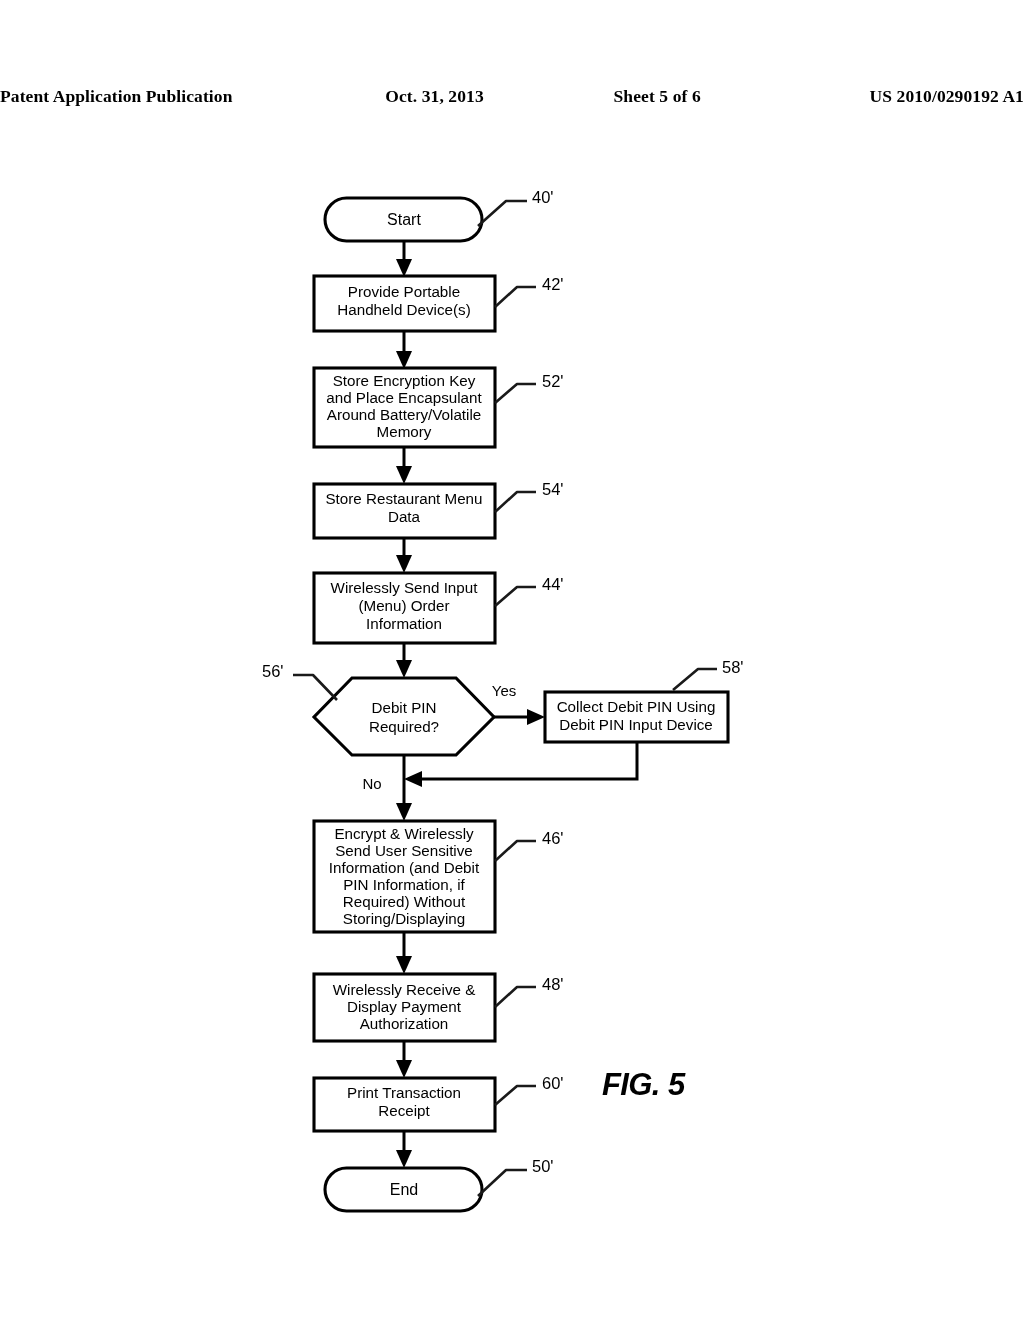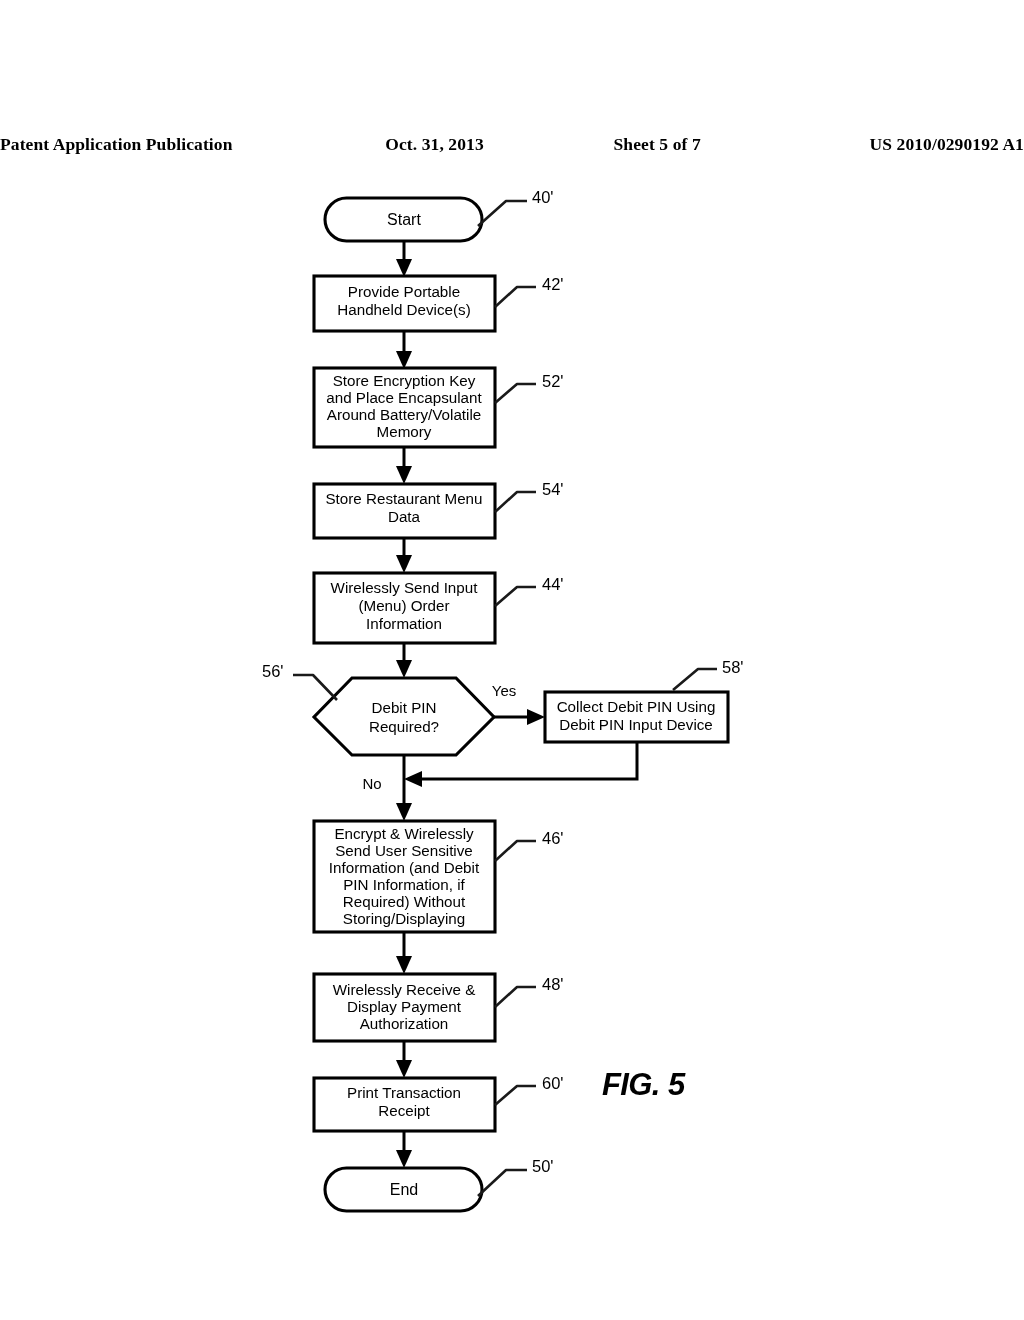--- a/index.html
+++ b/index.html
@@ -27,21 +27,21 @@
     display: flex;
     justify-content: space-between;
     align-items: baseline;
     font-family: "Liberation Serif", serif;
     font-weight: bold;
     font-size: 17.5px;
     letter-spacing: 0.1px;
     white-space: nowrap;
   }
   #page-header .hdr-pub      { margin-right: 36px; }
-  #page-header .hdr-date     { margin-right: 13px; margin-top: 48px; }
+  #page-header .hdr-date     { margin-right: 13px; }
   #page-header .hdr-sheet    { margin-right: 52px; }
   #page-header .hdr-patno    { }
 
   
   #figure-canvas {
     position: absolute;
     top: 0;
     left: 0;
     width: 1024px;
     height: 1320px;
@@ -106,21 +106,21 @@
     text-anchor: start;
     letter-spacing: -0.6px;
   }
 </style>
 </head>
 <body>
 
 <div id="page-header">
   <span class="hdr-pub">Patent Application Publication</span>
   <span class="hdr-date">Oct. 31, 2013</span>
-  <span class="hdr-sheet">Sheet 5 of 7</span>
+  <span class="hdr-sheet">Sheet 5 of 6</span>
   <span class="hdr-patno">US 2010/0290192 A1</span>
 </div>
 
 <div id="figure-canvas">
 <svg viewBox="0 0 1024 1320" xmlns="http://www.w3.org/2000/svg">
 
   <g>
 
     <g>
       <line class="flow-line" x1="404" y1="240" x2="404" y2="265"></line>

